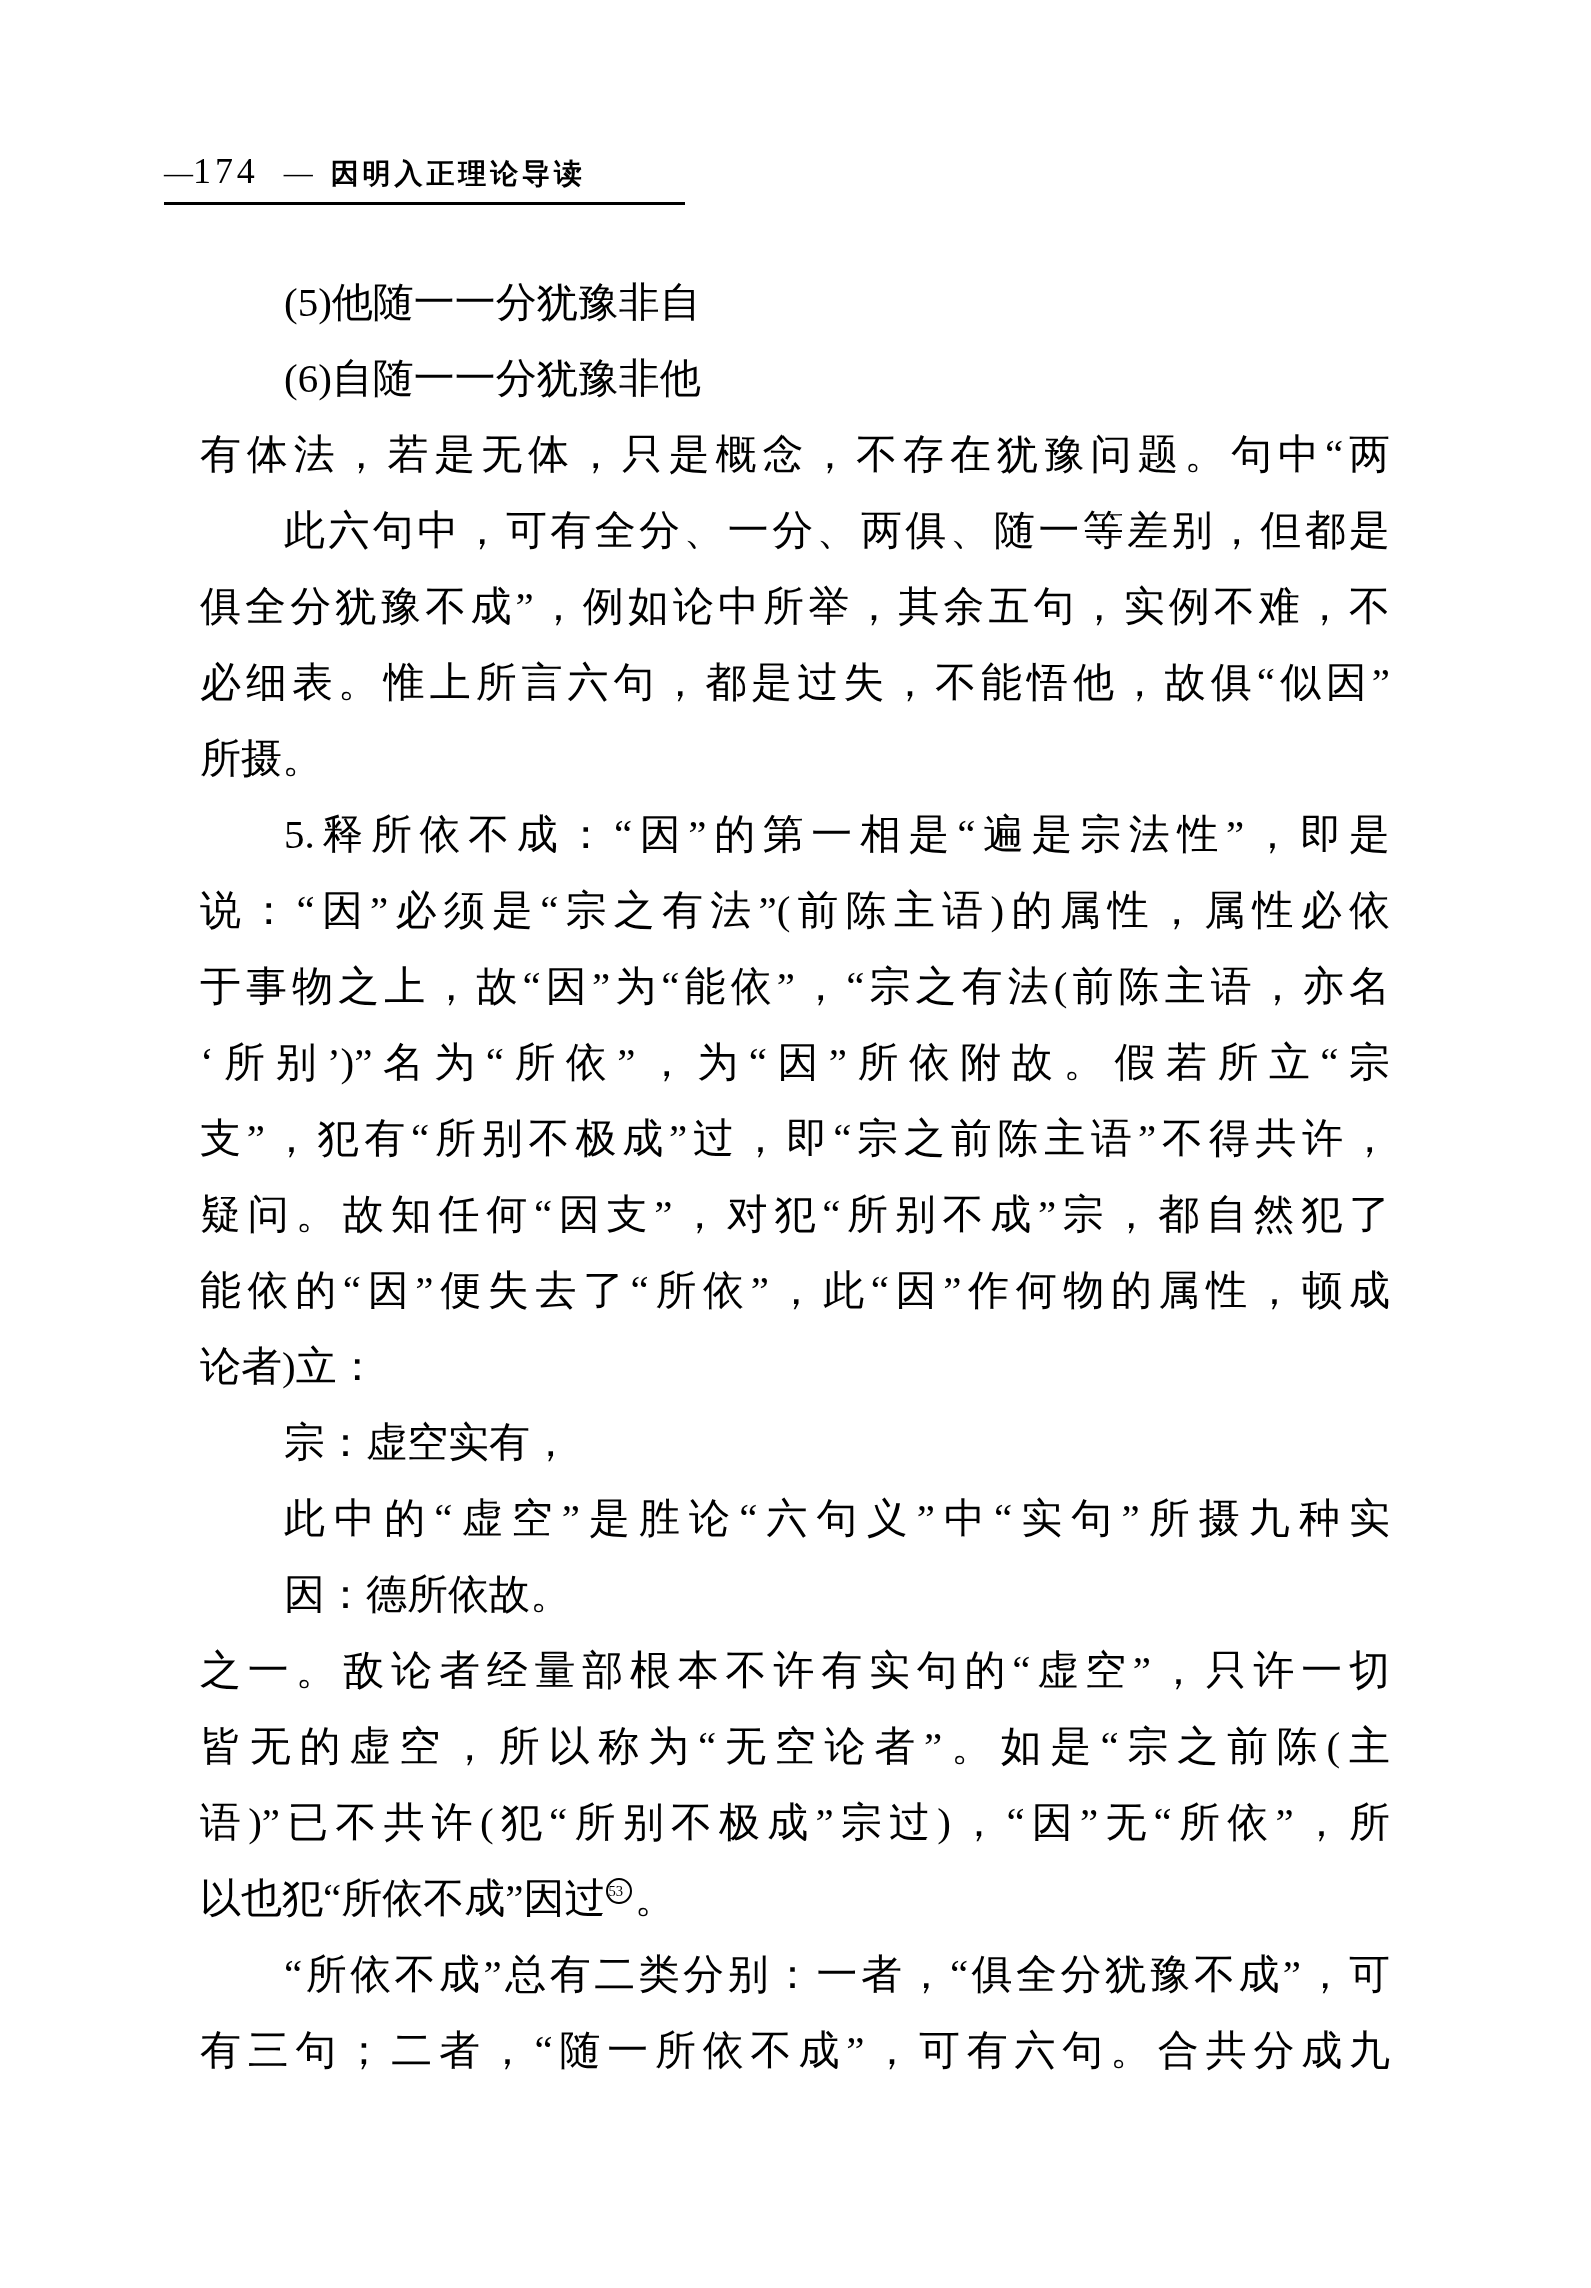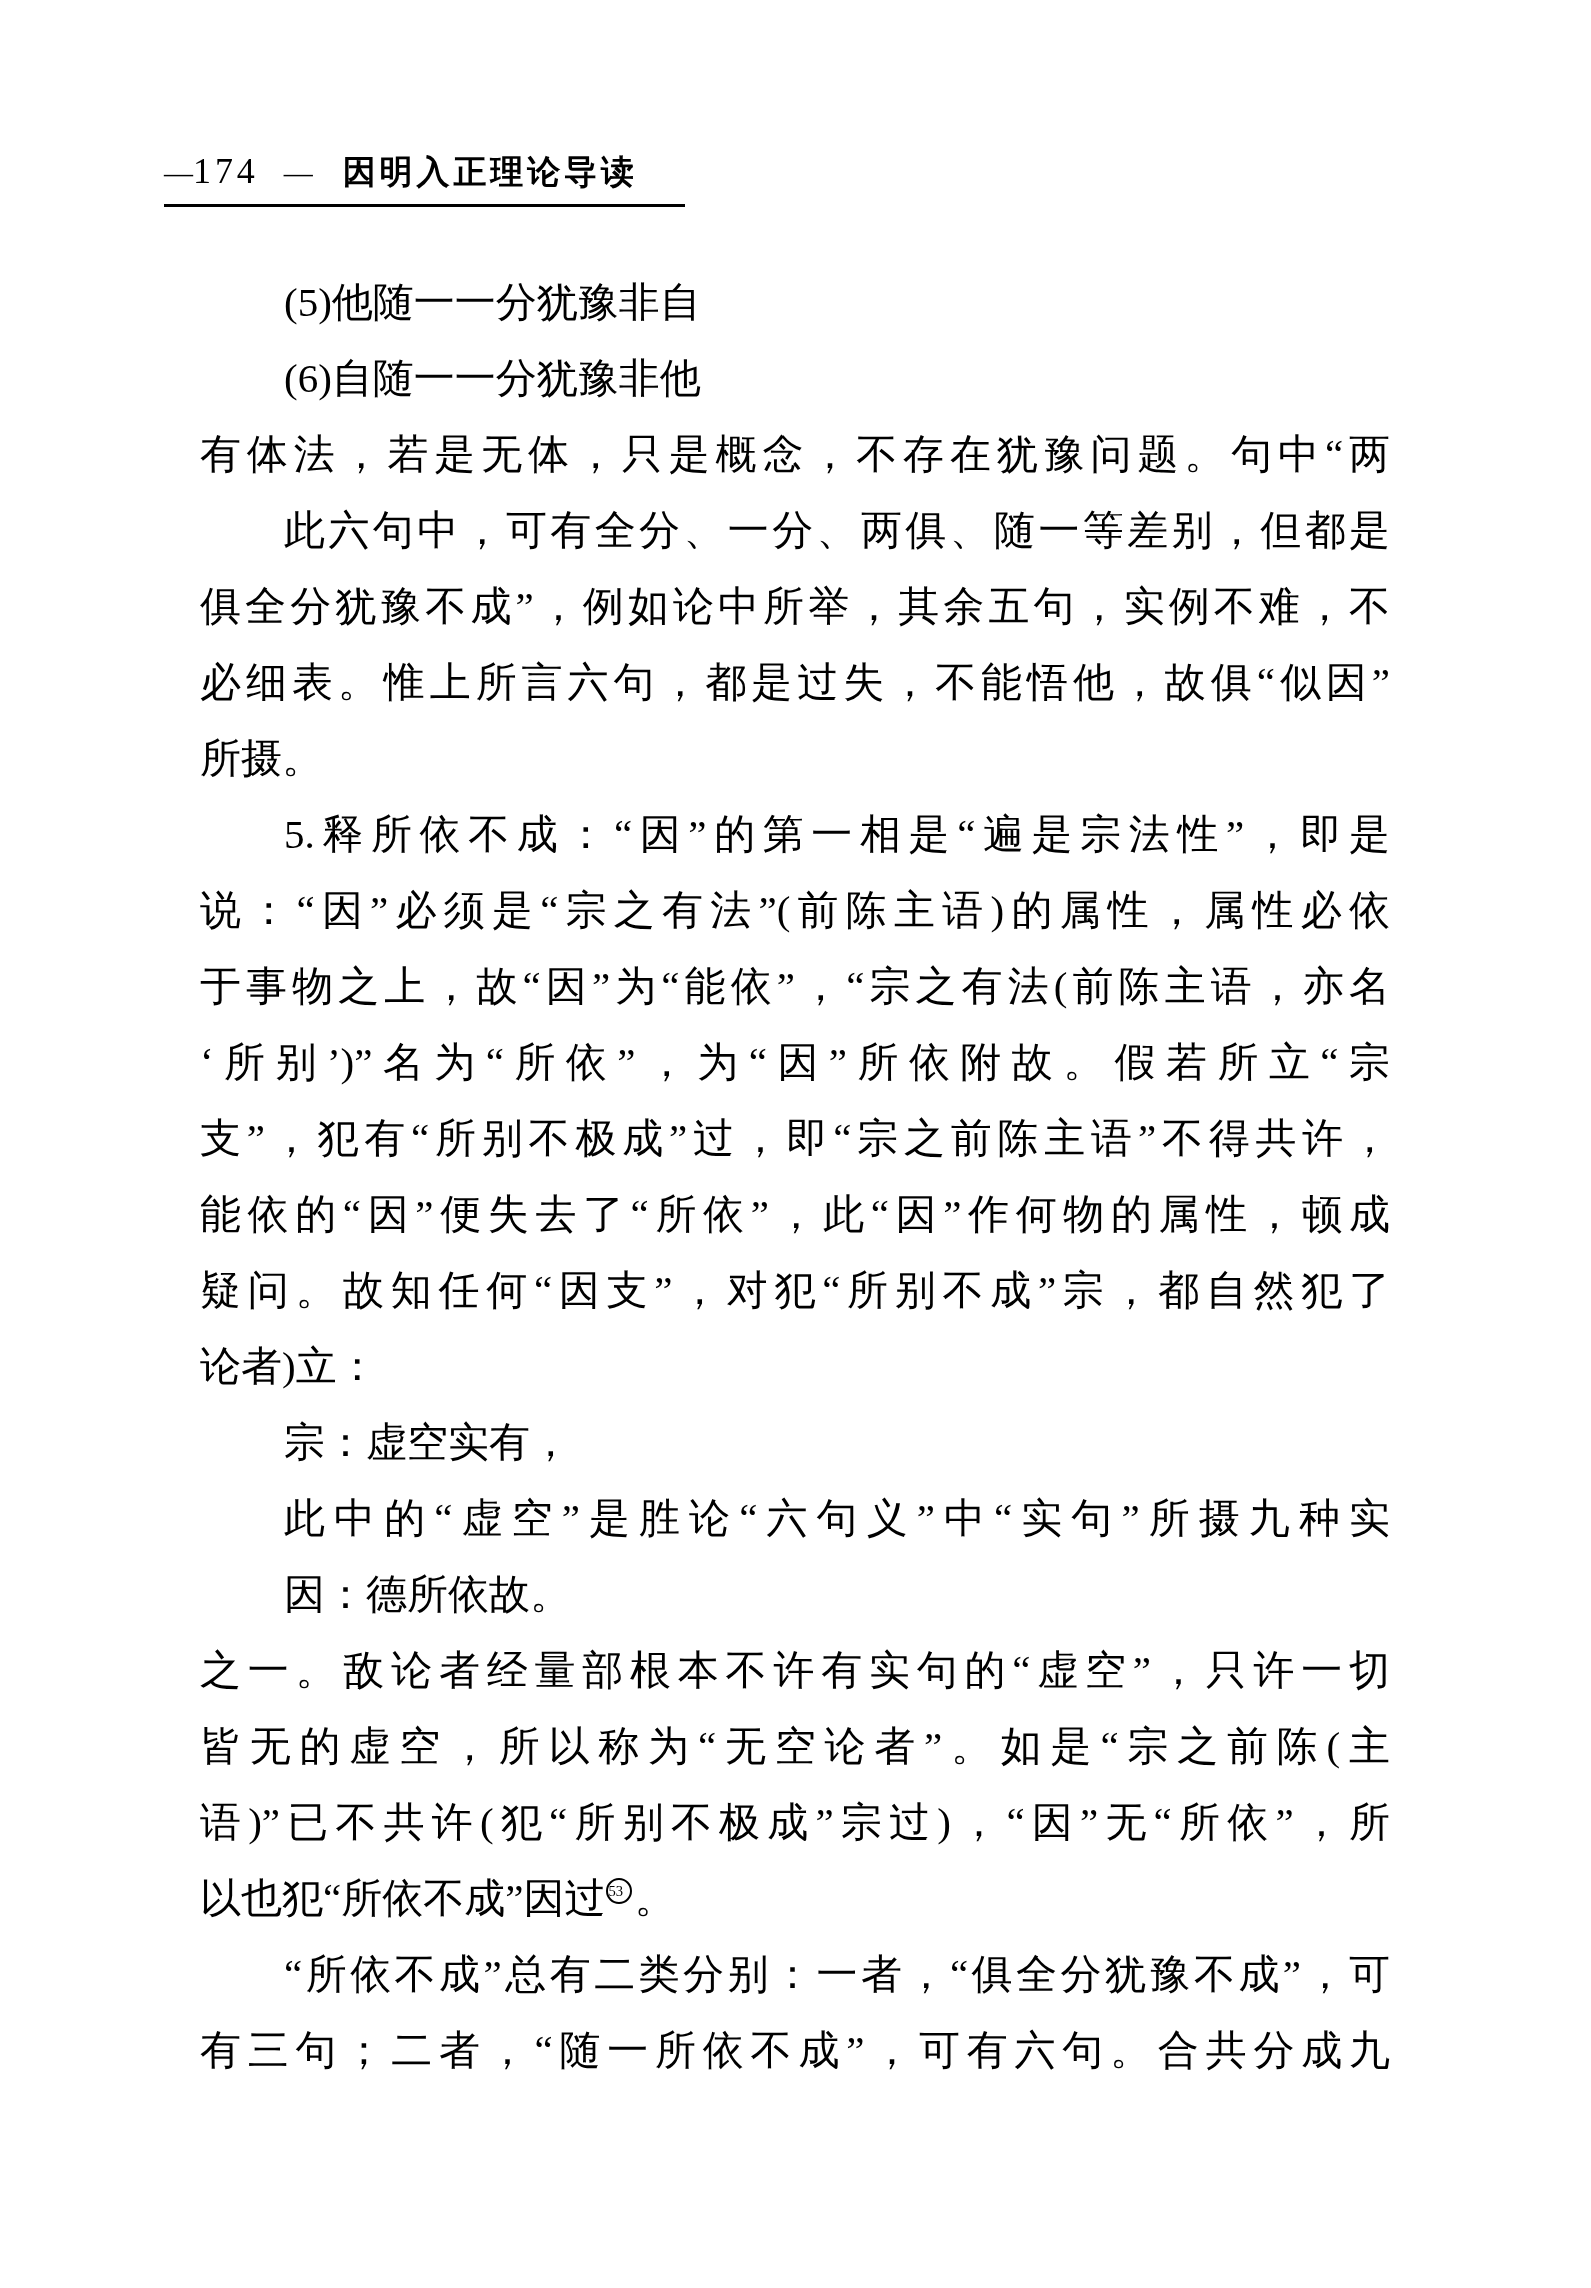--- a/index.html
+++ b/index.html
@@ -33,22 +33,22 @@
     font-size: 29px;
   }
   .hdr-dash.right {
     margin-left: 25px;
   }
   .page-number {
     font-size: 36px;
     letter-spacing: 3.9px;
   }
   .book-title {
-    margin-left: 30px;
-    font-size: 33px;
+    margin-left: 18px;
+    font-size: 28px;
     letter-spacing: 3.9px;
     font-weight: bold;
   }
   
   .body-text {
     position: absolute;
     left: 200px;
     top: 264px;
     width: 1190px;
     font-size: 41px;
@@ -103,22 +103,22 @@
     <div class="line">有体法，若是无体，只是概念，不存在犹豫问题。句中“两</div>
     <div class="line indent">此六句中，可有全分、一分、两俱、随一等差别，但都是</div>
     <div class="line">俱全分犹豫不成”，例如论中所举，其余五句，实例不难，不</div>
     <div class="line">必细表。惟上所言六句，都是过失，不能悟他，故俱“似因”</div>
     <div class="line short">所摄。</div>
     <div class="line indent">5.释所依不成：“因”的第一相是“遍是宗法性”，即是</div>
     <div class="line">说：“因”必须是“宗之有法”(前陈主语)的属性，属性必依</div>
     <div class="line">于事物之上，故“因”为“能依”，“宗之有法(前陈主语，亦名</div>
     <div class="line">‘所别’)”名为“所依”，为“因”所依附故。假若所立“宗</div>
     <div class="line">支”，犯有“所别不极成”过，即“宗之前陈主语”不得共许，</div>
+    <div class="line">疑问。故知任何“因支”，对犯“所别不成”宗，都自然犯了</div>
     <div class="line">能依的“因”便失去了“所依”，此“因”作何物的属性，顿成</div>
-    <div class="line">疑问。故知任何“因支”，对犯“所别不成”宗，都自然犯了</div>
     <div class="line short">论者)立：</div>
     <div class="line indent short">宗：虚空实有，</div>
     <div class="line indent">此中的“虚空”是胜论“六句义”中“实句”所摄九种实</div>
     <div class="line indent short">因：德所依故。</div>
     <div class="line">之一。敌论者经量部根本不许有实句的“虚空”，只许一切</div>
     <div class="line">皆无的虚空，所以称为“无空论者”。如是“宗之前陈(主</div>
     <div class="line">语)”已不共许(犯“所别不极成”宗过)，“因”无“所依”，所</div>
     <div class="line short">
       <span>以也犯“所依不成”因过</span><span class="fn-circle">53</span><span>。</span>
     </div>

